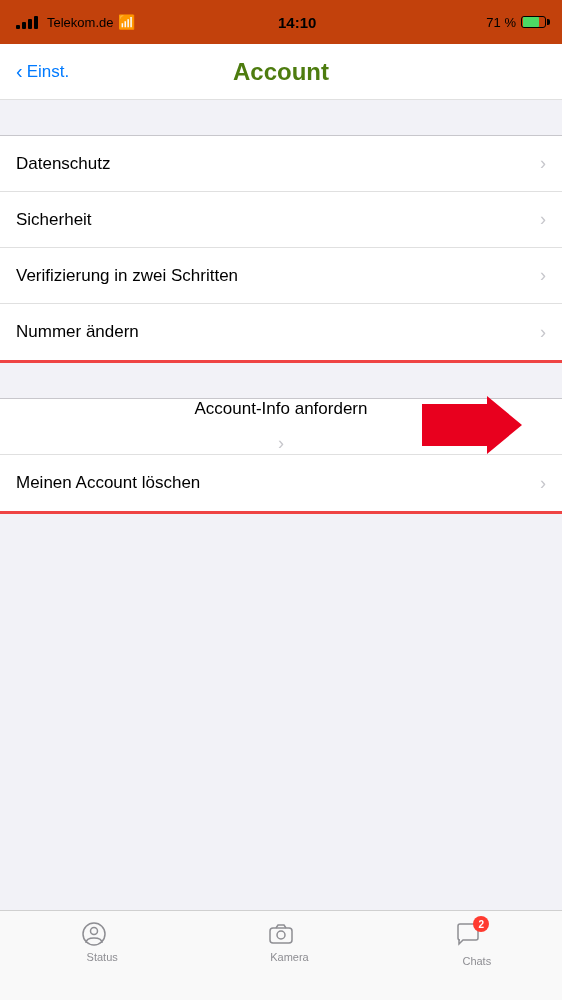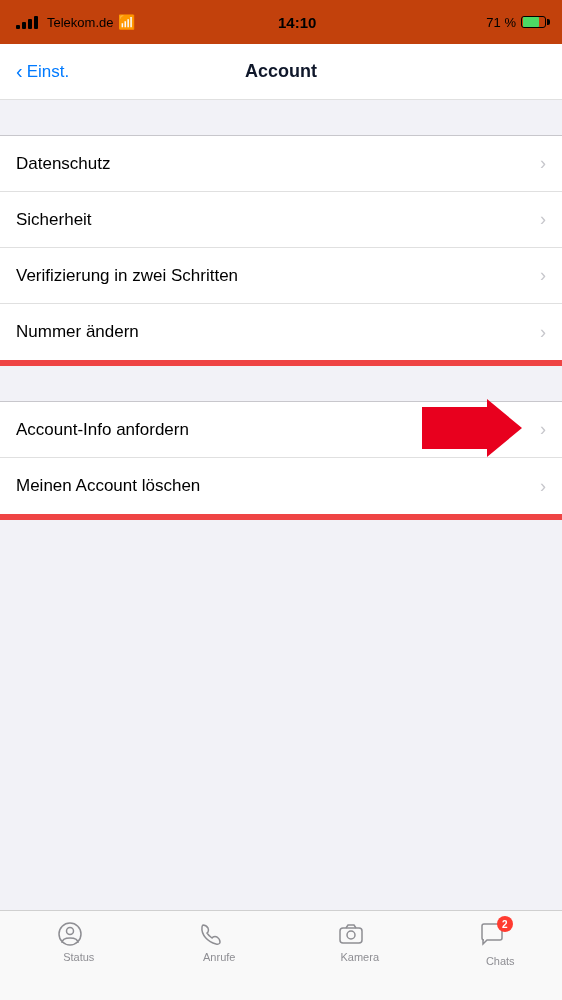--- a/index.html
+++ b/index.html
@@ -55,31 +55,31 @@
       position: relative;
       border-bottom: 1px solid #e0e0e0;
     }
     .nav-back {
       position: absolute; left: 16px;
       display: flex; align-items: center; gap: 4px;
       color: #007aff; font-size: 17px; cursor: pointer;
       text-decoration: none;
     }
     .nav-back-chevron { font-size: 20px; font-weight: 300; }
-    .nav-title { font-size: 18px; font-weight: 600; color: #0f172a; }
+    .nav-title { font-size: 24px; font-weight: 600; color: #4d7c0f; }
 
     
     .section-gap { height: 35px; background: #f2f2f7; }
     .section-gap-small { height: 35px; background: #f2f2f7; }
 
     
     .settings-group {
       background: #fff;
       border-top: 1px solid #c8c7cc;
-      border-bottom: 6px solid #ef4444;
+      border-bottom: 3px solid #ef4444;
     }
     .settings-item {
       display: flex;
       align-items: center;
       justify-content: space-between;
       padding: 0 16px;
       height: 56px;
       background: #fff;
       border-bottom: 1px solid #e0e0e0;
       cursor: pointer;
@@ -192,21 +192,21 @@
     <div class="settings-item">
       <span class="settings-item-label">Nummer ändern</span>
       <span class="settings-chevron">›</span>
     </div>
   </div>
 
   <div class="section-gap-small"></div>
 
   <div class="settings-group">
 
-    <div class="settings-item list-item-relative" style="position:relative; overflow:visible;">
+    <div class="settings-item list-item-relative" style="position:relative; overflow:visible;flex-direction:column;">
       <span class="settings-item-label">Account-Info anfordern</span>
       <span class="settings-chevron">›</span>
 
       <div class="arrow-overlay">
         <svg width="100" height="58" viewBox="0 0 100 58">
           <polygon points="0,8 65,8 65,0 100,29 65,58 65,50 0,50" fill="#e8001e"></polygon>
         </svg>
       </div>
     </div>
     <div class="settings-item">
@@ -221,26 +221,20 @@
 
   <div class="tab-item">
     <svg width="26" height="26" viewBox="0 0 26 26">
       <circle cx="13" cy="13" r="11" fill="none" stroke="#8e8e93" stroke-width="1.5"></circle>
       <circle cx="13" cy="10" r="3.5" fill="none" stroke="#8e8e93" stroke-width="1.5"></circle>
       <path d="M5 22 Q5 17 13 17 Q21 17 21 22" fill="none" stroke="#8e8e93" stroke-width="1.5"></path>
     </svg>
     <span class="tab-label">Status</span>
   </div>
 
-  <div class="tab-item">
-    <svg width="26" height="26" viewBox="0 0 26 26">
-      <path d="M5 4 C5 4 8 4 10 7 C10 7 11 9 10 11 L9 12 C9 12 11 15 14 17 L15 16 C15 16 17 15 19 16 C22 18 22 21 22 21 C22 21 22 24 18 23 C10 21 3 14 4 6 C4 5 5 4 5 4Z" fill="none" stroke="#8e8e93" stroke-width="1.5"></path>
-    </svg>
-    <span class="tab-label">Anrufe</span>
-  </div>
 
   <div class="tab-item">
     <svg width="26" height="26" viewBox="0 0 26 26">
       <rect x="2" y="7" width="22" height="15" rx="3" fill="none" stroke="#8e8e93" stroke-width="1.5"></rect>
       <circle cx="13" cy="14" r="4" fill="none" stroke="#8e8e93" stroke-width="1.5"></circle>
       <path d="M8 7 L10 4 L16 4 L18 7" fill="none" stroke="#8e8e93" stroke-width="1.5"></path>
     </svg>
     <span class="tab-label">Kamera</span>
   </div>
 

